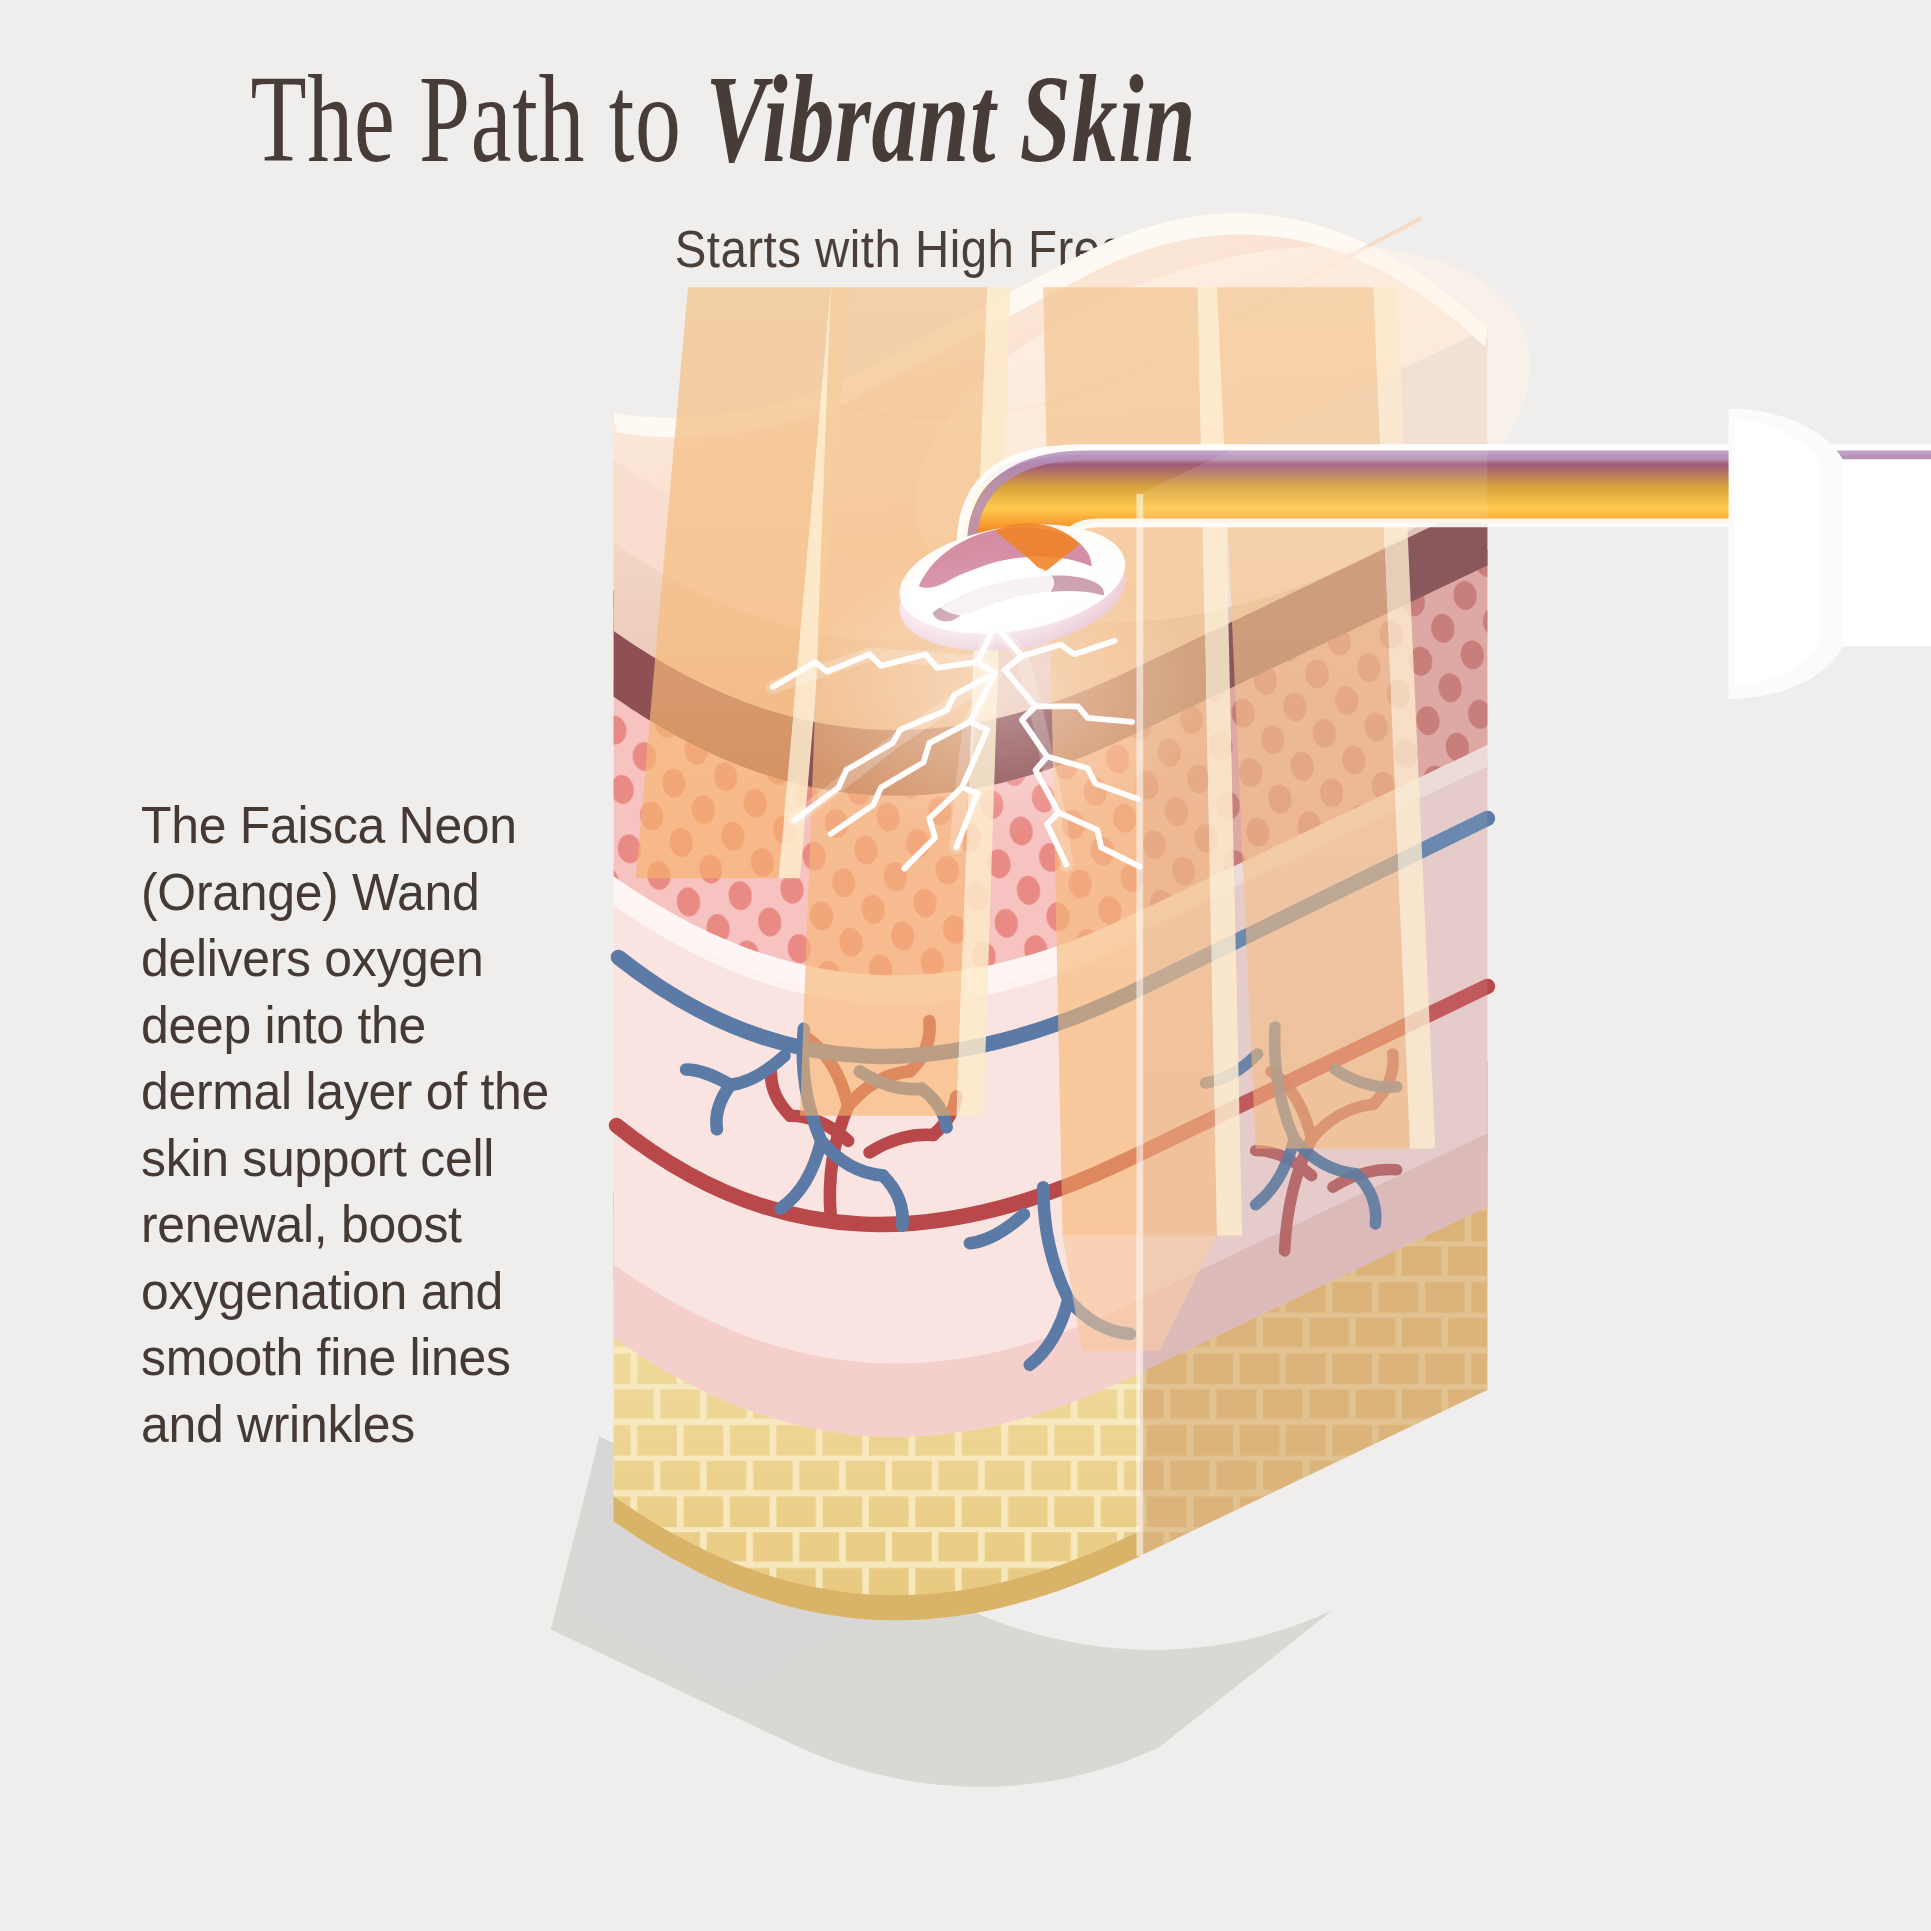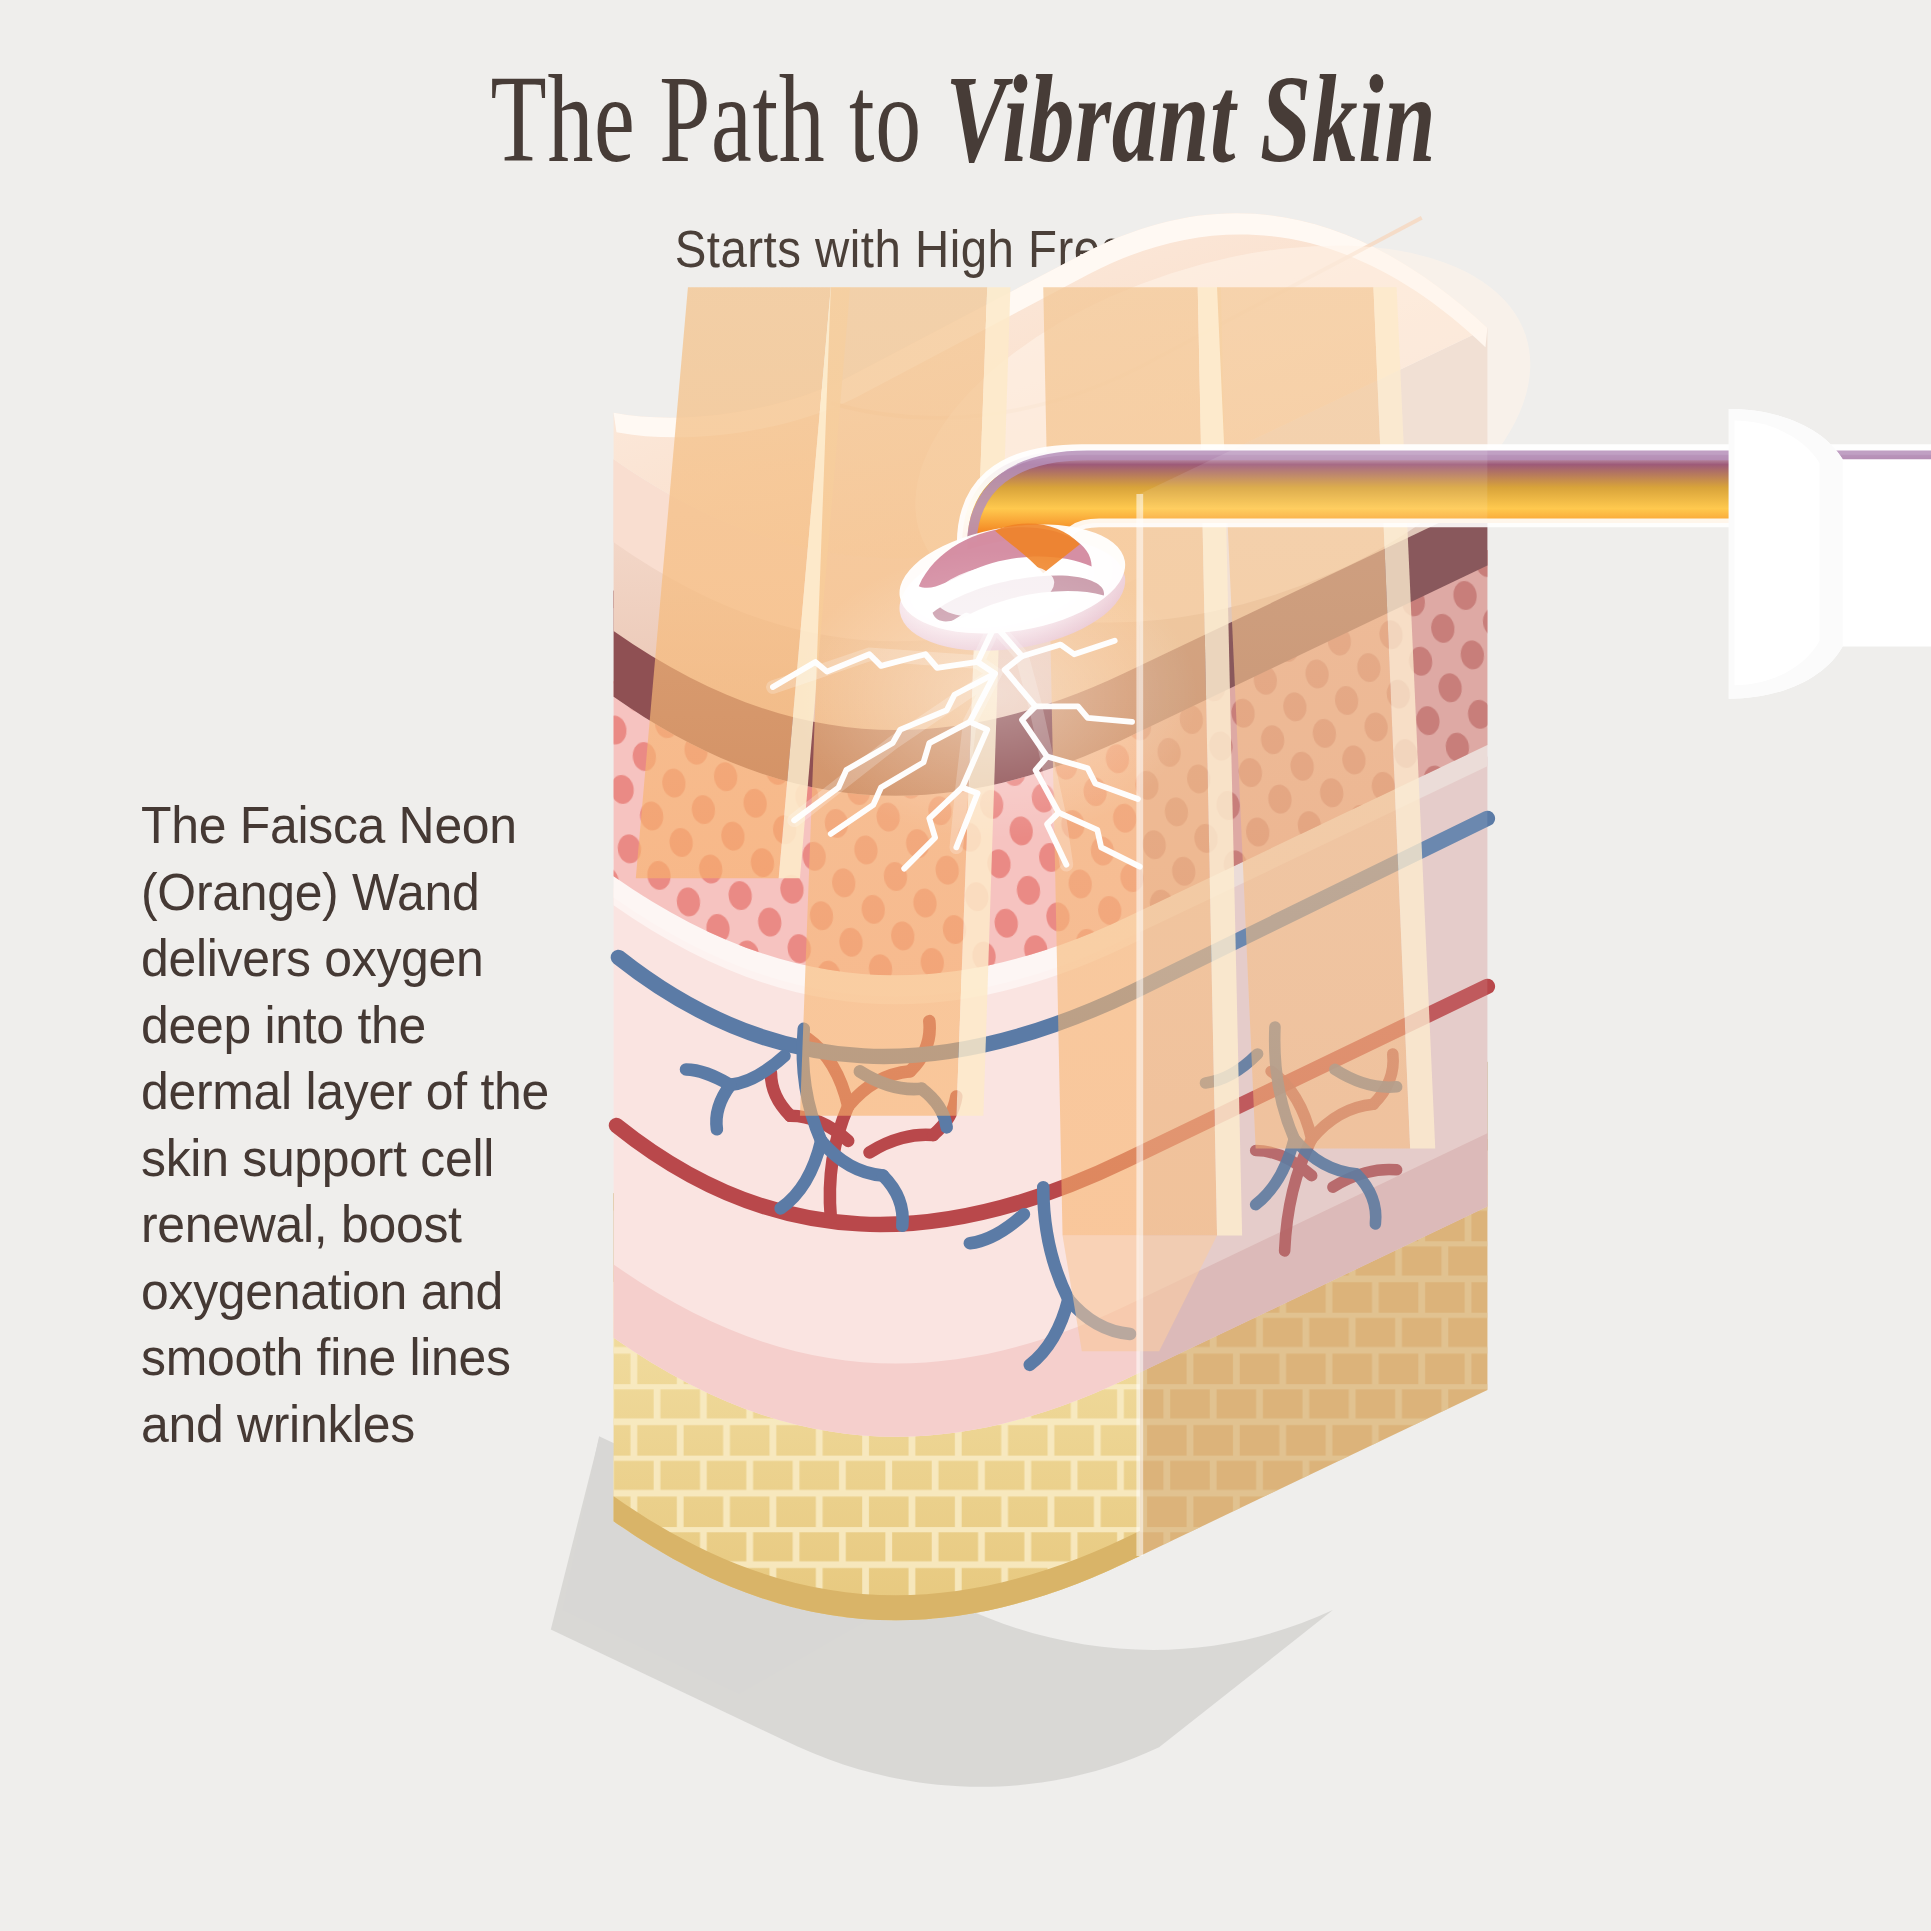--- a/index.html
+++ b/index.html
@@ -6,21 +6,21 @@
   html,body { width:1931px; height:1931px; }
   body {
     background:#efeeec;
     font-family:"Liberation Sans", sans-serif;
     overflow:hidden;
     position:relative;
   }
   #stage { position:absolute; inset:0; width:1931px; height:1931px; }
 
   
-  .title-wrap { position:absolute; left:0; top:58px; width:1927px; text-align:center; }
+  .title-wrap { position:absolute; left:0; top:58px; width:1927px; }
   .title {
     font-family:"Liberation Serif", serif;
     font-size:124px;
     line-height:1.0;
     color:#473c37;
     letter-spacing:1px;
     transform:scaleX(0.74);
     transform-origin:center top;
     white-space:nowrap;
   }

